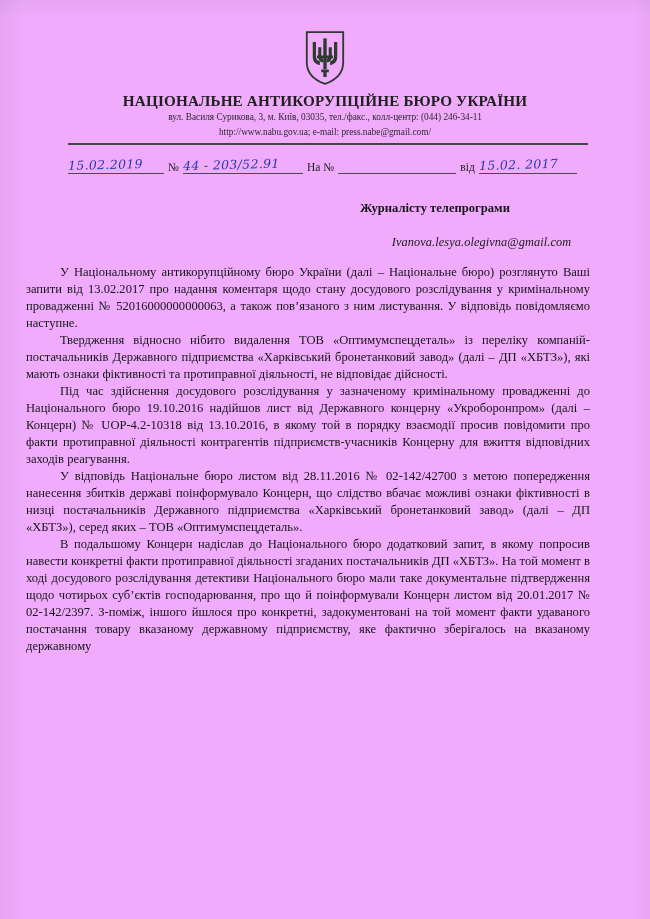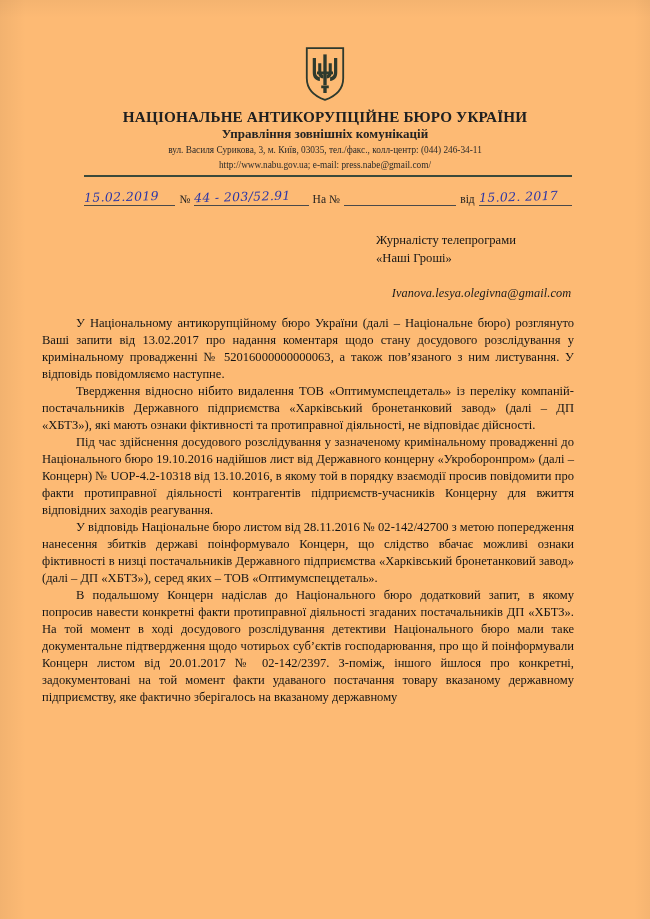--- a/index.html
+++ b/index.html
@@ -13,22 +13,22 @@
     height: 919px;
     position: relative;
     overflow: hidden;
     font-family: "Liberation Serif", "DejaVu Serif", serif;
     color: #1d1d1d;
   }
 
   .page {
     position: absolute;
     inset: 0;
-    background: #fdba74;
-    padding: 16px;
+    background: #f0abfc;
+    padding: 0;
   }
 
   
   .letterhead {
     padding-top: 30px;
     text-align: center;
   }
 
   .emblem {
     width: 42px;
@@ -107,21 +107,21 @@
   .slot.w-num    { width: 120px; }
   .slot.w-naNum  { width: 118px; }
   .slot.w-vid    { width: 98px; }
 
   
   .addressee {
     margin: 26px 40px 0 0;
     text-align: left;
     padding-left: 360px;
     font-size: 12.6px;
-    font-weight: normal;
+    font-weight: bold;
     line-height: 1.42;
     color: #161616;
   }
   .addressee div { white-space: nowrap; }
 
   .email {
     margin: 18px 40px 0 0;
     padding-left: 353px;
     font-style: italic;
     font-size: 12.3px;
@@ -204,21 +204,20 @@
         <path d="M35.3 24.5 h4.4 v12.9 c0 5.2 -2.2 8.3 -7.4 9.1 v-5.0 c2.1 -0.6 3.0 -2.0 3.0 -4.6 z"></path>
 
         <path d="M18.6 36.4 h22.8 v4.0 h-22.8 z"></path>
 
         <path d="M24.6 56.5 h10.8 v4.0 h-3.0 v6.8 h-4.8 v-6.8 h-3.0 z"></path>
       </g>
     </svg>
 
     <h1 class="org-name">НАЦІОНАЛЬНЕ АНТИКОРУПЦІЙНЕ БЮРО УКРАЇНИ</h1>
 
-    <h2 class="dept-name">Управління зовнішніх комунікацій</h2>
 
     <div class="contact-line">вул. Василя Сурикова, 3, м. Київ, 03035, тел./факс., колл-центр: (044) 246-34-11</div>
 
     <div class="contact-line">http://www.nabu.gov.ua; e-mail: press.nabe@gmail.com/</div>
   </header>
 
   <div class="rule-row-wrap">
     <div class="ref-row">
 
       <span class="slot w-date">
@@ -241,21 +240,20 @@
 
       <span class="slot w-vid">
         <span class="hand">15.02. 2017</span>
       </span>
 
     </div>
   </div>
 
   <section class="addressee">
     <div>Журналісту телепрограми</div>
-    <div>«Наші Гроші»</div>
   </section>
 
   <div class="email">Ivanova.lesya.olegivna@gmail.com</div>
 
 
   <section class="body-text">
 
     <p>У Національному антикорупційному бюро України (далі – Національне бюро) розглянуто Ваші запити від 13.02.2017 про надання коментаря щодо стану досудового розслідування у кримінальному провадженні № 52016000000000063, а також пов’язаного з ним листування. У відповідь повідомляємо наступне.</p>
     <p>Твердження відносно нібито видалення ТОВ «Оптимумспецдеталь» із переліку компаній-постачальників Державного підприємства «Харківський бронетанковий завод» (далі – ДП «ХБТЗ»), які мають ознаки фіктивності та протиправної діяльності, не відповідає дійсності.</p>
     <p>Під час здійснення досудового розслідування у зазначеному кримінальному провадженні до Національного бюро 19.10.2016  надійшов лист від Державного концерну «Укроборонпром» (далі –  Концерн) № UOP-4.2-10318 від 13.10.2016, в якому той в порядку взаємодії просив повідомити про факти протиправної діяльності контрагентів підприємств-учасників Концерну для вжиття відповідних заходів реагування.</p>

